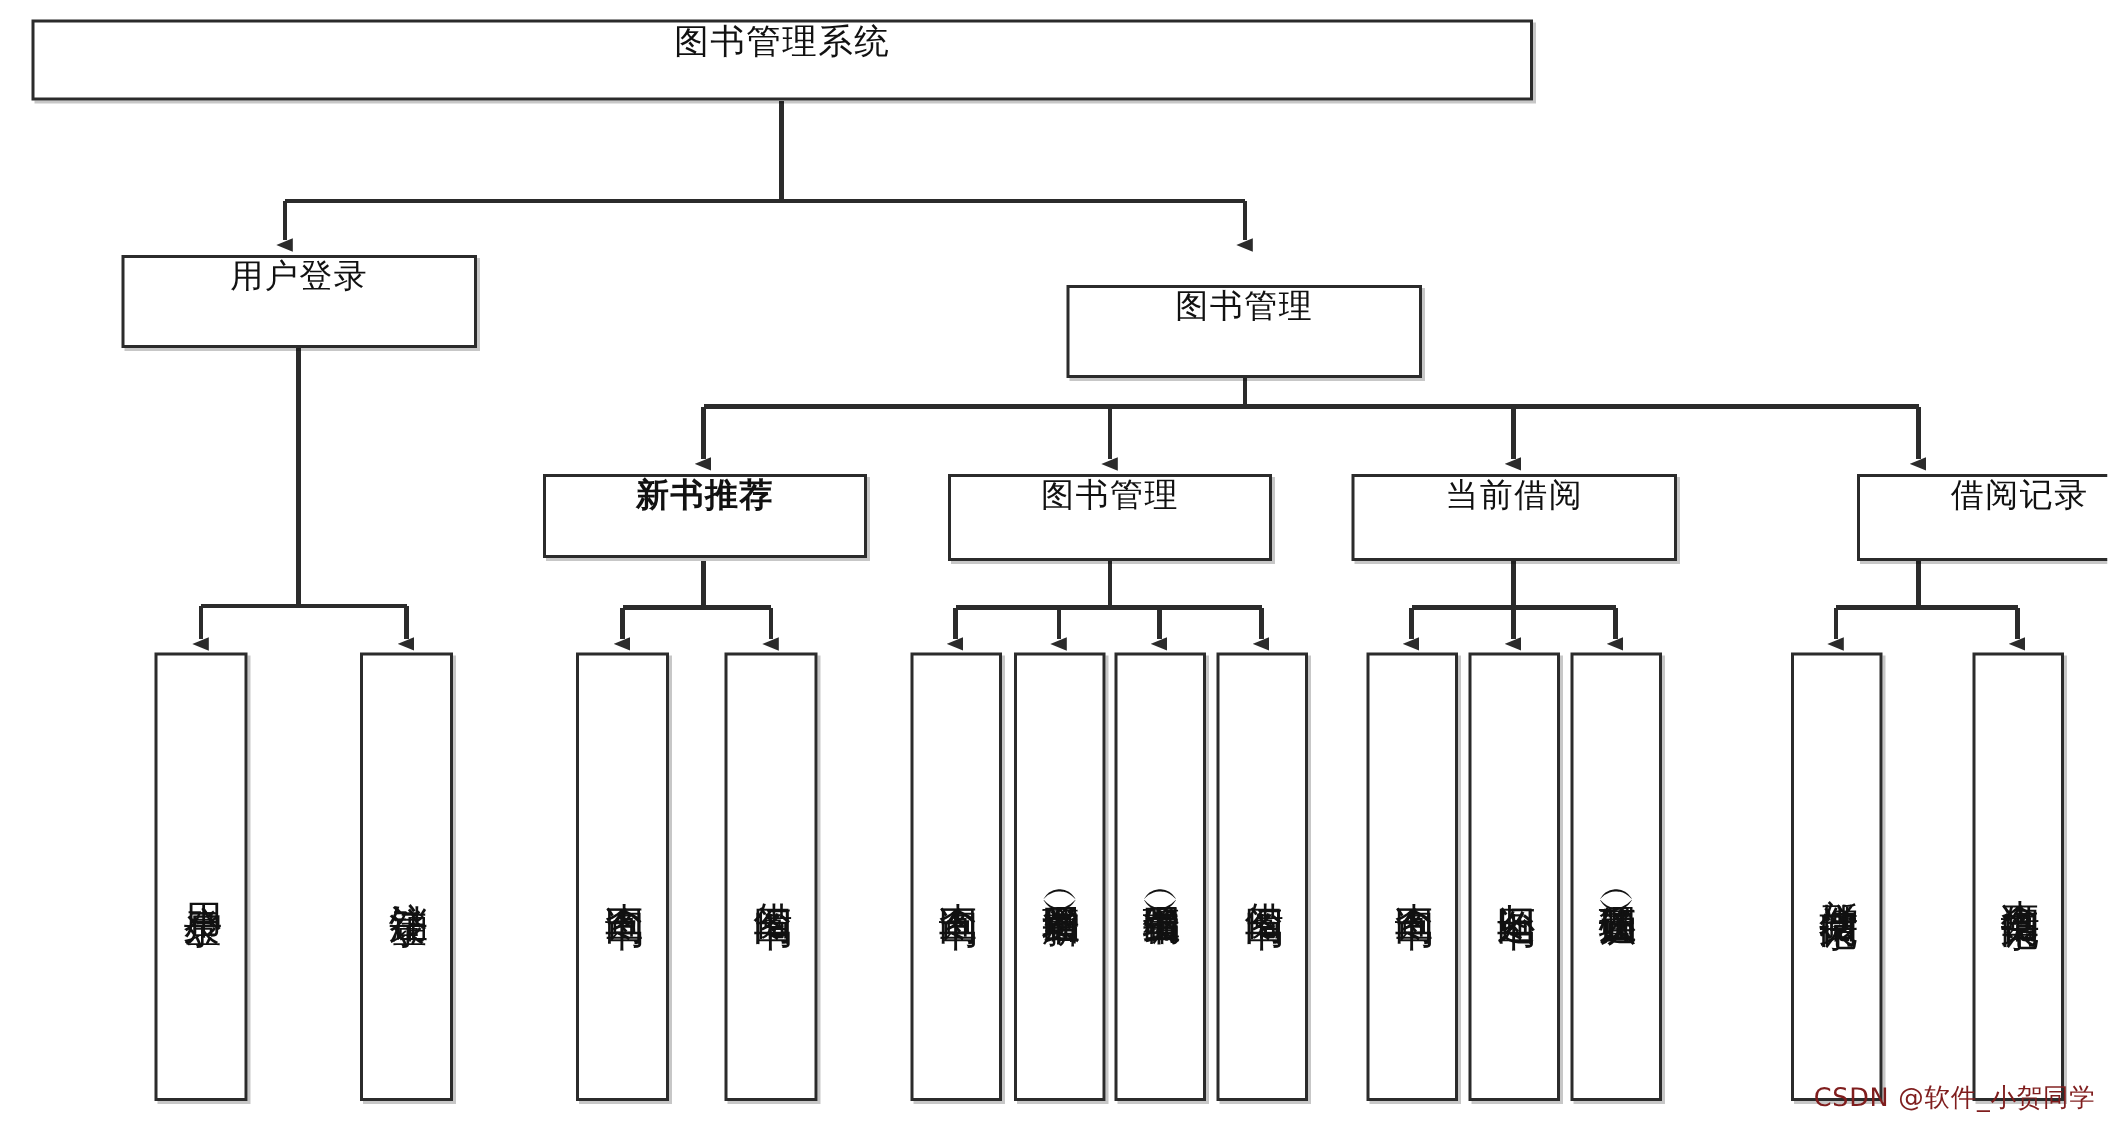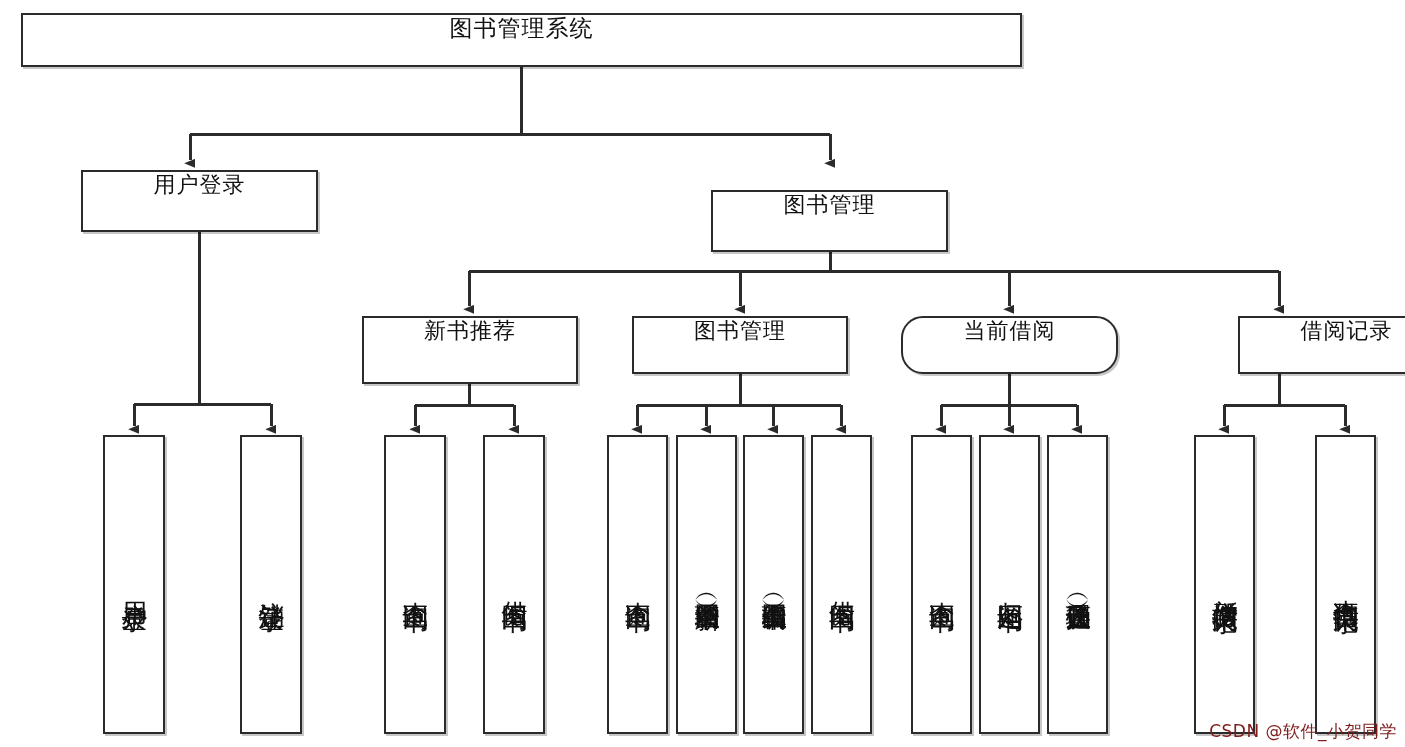--- a/index.html
+++ b/index.html
@@ -141,29 +141,29 @@
   </div>
 
   <div class="node h" style="left:81px; top:170px; width:237px; height:62px;">
     <span class="label">用户登录</span>
   </div>
 
   <div class="node h" style="left:711px; top:170px; width:237px; height:62px;margin-top:20px;">
     <span class="label">图书管理</span>
   </div>
 
-  <div class="node h" style="left:362px; top:316px; width:216px; height:68px;">
+  <div class="node h" style="left:362px; top:316px; width:216px; height:56px;font-weight:bold;">
     <span class="label">新书推荐</span>
   </div>
 
   <div class="node h" style="left:632px; top:316px; width:216px; height:58px;">
     <span class="label">图书管理</span>
   </div>
 
-  <div class="node h" style="left:901px; top:316px; width:217px; height:58px;border-radius:22px;">
+  <div class="node h" style="left:901px; top:316px; width:217px; height:58px;">
     <span class="label">当前借阅</span>
   </div>
 
   <div class="node h" style="left:1238px; top:316px; width:217px; height:58px;">
     <span class="label">借阅记录</span>
   </div>
 
   <div class="node v" style="left:103px; top:435px; width:62px; height:299px;">
     <span class="label">用户登录</span>
   </div>

